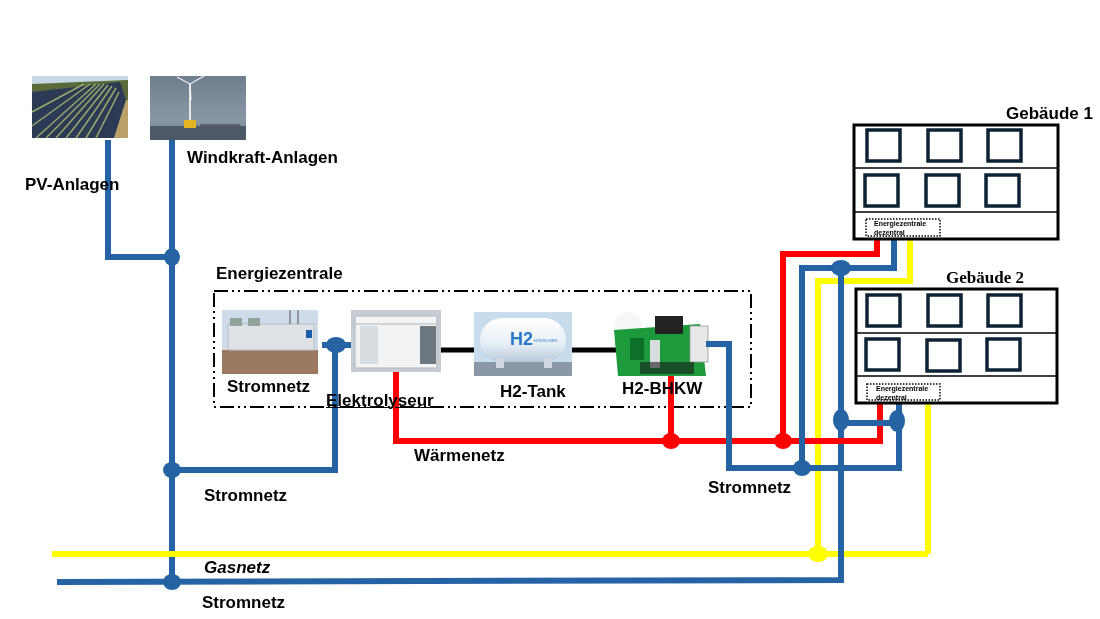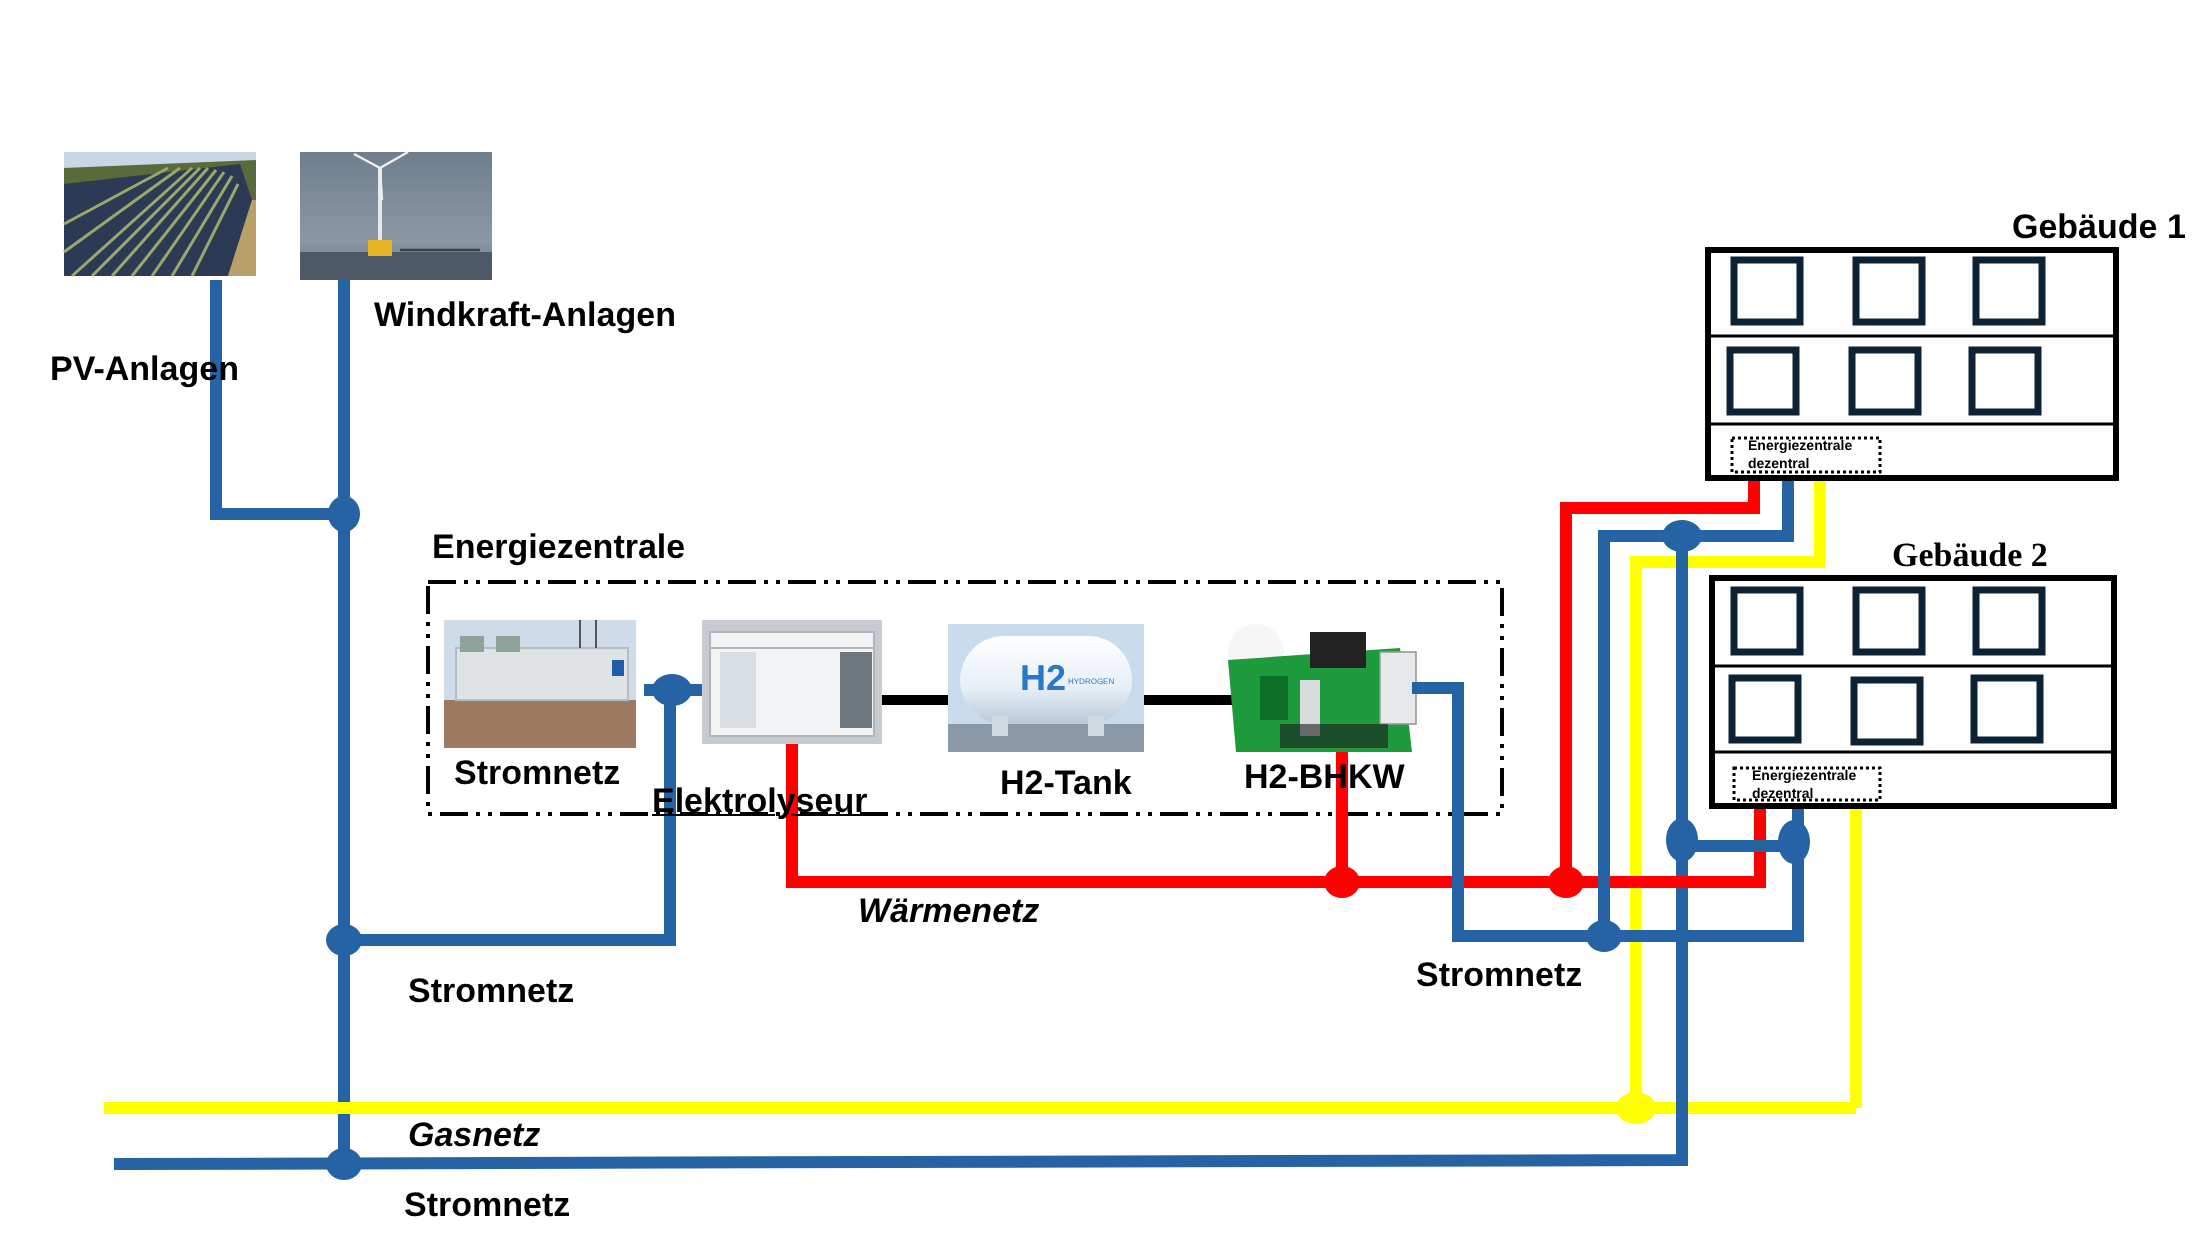--- a/index.html
+++ b/index.html
@@ -185,21 +185,21 @@
 
 <div class="lbl lbl-md" style="left:25px; top:131px;margin-top:44px;">PV-Anlagen</div>
 <div class="lbl lbl-md" style="left:187px; top:148px;">Windkraft-Anlagen</div>
 <div class="lbl lbl-md" style="left:216px; top:264px;">Energiezentrale</div>
 
 <div class="lbl lbl-md" style="left:227px; top:377px;">Stromnetz</div>
 <div class="lbl lbl-md" style="left:326px; top:391px;text-decoration:underline;">Elektrolyseur</div>
 <div class="lbl lbl-md" style="left:476px; top:382px;margin-left:24px;">H2-Tank</div>
 <div class="lbl lbl-md" style="left:622px; top:379px;">H2-BHKW</div>
 
-<div class="lbl lbl-md" style="left:429px; top:446px;font-style:italic;">Wärmenetz</div>
+<div class="lbl lbl-md" style="left:414px; top:446px;">Wärmenetz</div>
 <div class="lbl lbl-md" style="left:204px; top:486px;">Stromnetz</div>
 <div class="lbl lbl-md" style="left:708px; top:478px;">Stromnetz</div>
 <div class="lbl lbl-md" style="left:204px; top:558px;font-style:italic;">Gasnetz</div>
 <div class="lbl lbl-md" style="left:202px; top:593px;">Stromnetz</div>
 
 <div class="lbl lbl-md" style="left:1006px; top:104px;">Gebäude 1</div>
 <div class="lbl lbl-md" style="left:946px; top:268px;font-family:Liberation Serif, serif;">Gebäude 2</div>
 
 <div class="small-lbl" style="left:874px; top:219px;">
   <div>Energiezentrale</div>

